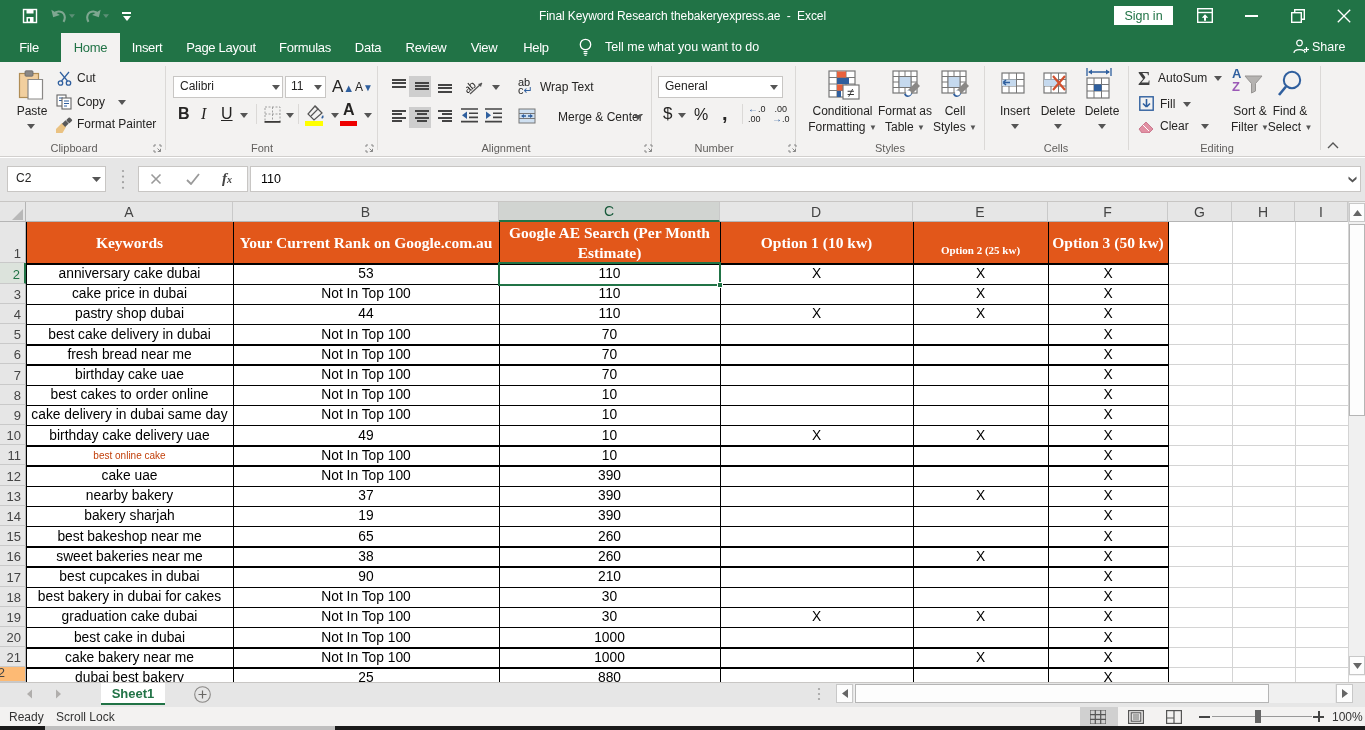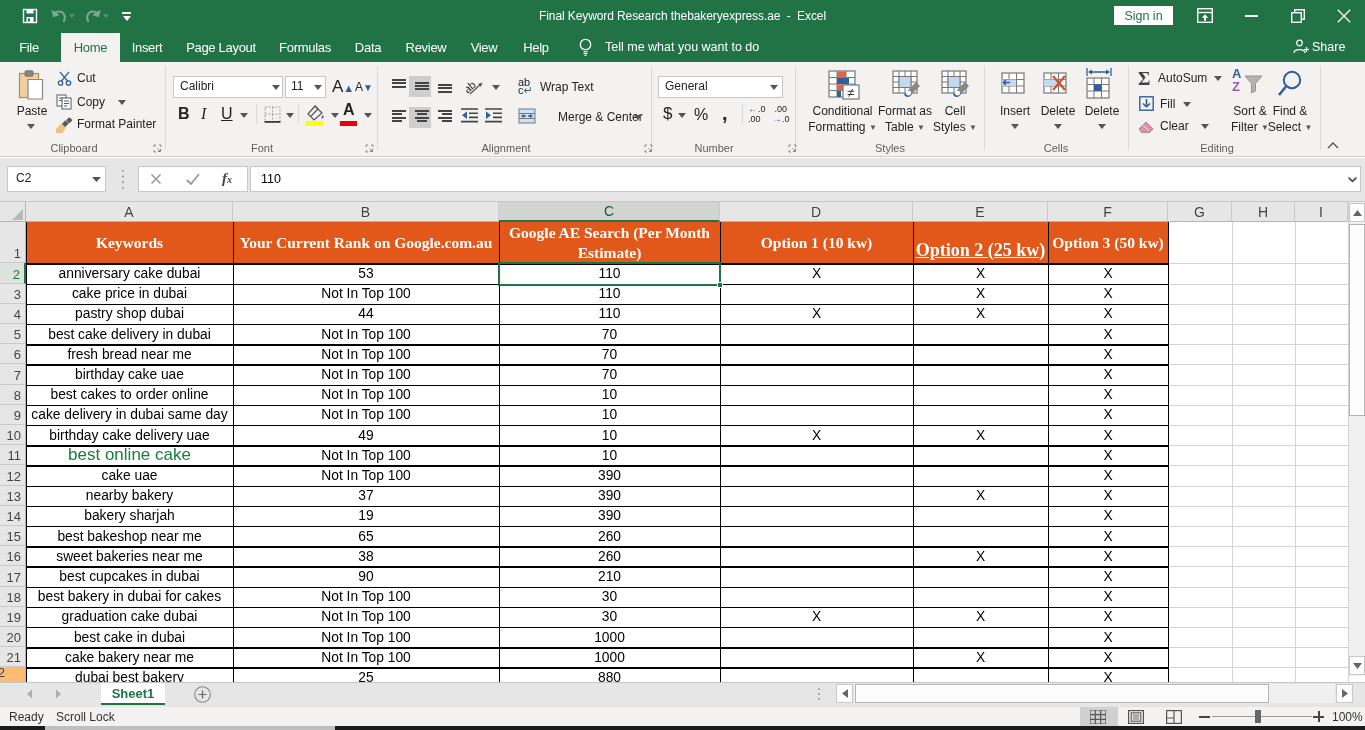--- a/index.html
+++ b/index.html
@@ -455,21 +455,21 @@
 <div class="abs" style="left:1169px;top:566.4px;width:179px;height:1px;background:#D4D4D4;"></div>
 <div class="abs" style="left:1169px;top:586.5999999999999px;width:179px;height:1px;background:#D4D4D4;"></div>
 <div class="abs" style="left:1169px;top:606.8px;width:179px;height:1px;background:#D4D4D4;"></div>
 <div class="abs" style="left:1169px;top:627.0px;width:179px;height:1px;background:#D4D4D4;"></div>
 <div class="abs" style="left:1169px;top:647.2px;width:179px;height:1px;background:#D4D4D4;"></div>
 <div class="abs" style="left:1169px;top:667.4px;width:179px;height:1px;background:#D4D4D4;"></div>
 <div class="abs" style="left:26px;top:222px;width:1142px;height:41.4px;background:#E2571A;"></div>
 <div class="abs ctr" style="left:26px;top:222px;width:207px;height:41.4px;font-family:'Liberation Serif',serif;font-weight:bold;color:#fff;font-size:15.5px;">Keywords</div>
 <div class="abs ctr" style="left:233px;top:222px;width:266px;height:41.4px;font-family:'Liberation Serif',serif;font-weight:bold;color:#fff;font-size:15.5px;">Your Current Rank on Google.com.au</div>
 <div class="abs ctr" style="left:720px;top:222px;width:193px;height:41.4px;font-family:'Liberation Serif',serif;font-weight:bold;color:#fff;font-size:15.5px;">Option 1 (10 kw)</div>
-<div class="abs ctr" style="left:913px;top:222px;width:135px;height:56px;font-family:'Liberation Serif',serif;font-weight:bold;color:#fff;font-size:18px;text-decoration:underline;">Option 2 (25 kw)</div>
+<div class="abs ctr" style="left:913px;top:222px;width:135px;height:56px;font-family:'Liberation Serif',serif;font-weight:bold;color:#fff;font-size:11px;">Option 2 (25 kw)</div>
 <div class="abs ctr" style="left:1048px;top:222px;width:120px;height:41.4px;font-family:'Liberation Serif',serif;font-weight:bold;color:#fff;font-size:15.5px;">Option 3 (50 kw)</div>
 <div class="abs ctr" style="left:499px;top:222px;width:221px;height:41.4px;font-family:'Liberation Serif',serif;font-weight:bold;color:#fff;font-size:15.5px;text-align:center;line-height:20px;">Google AE Search (Per Month<br>Estimate)</div>
 <div class="abs" style="left:26px;top:222px;width:1.4px;height:460px;background:#000;"></div>
 <div class="abs" style="left:233px;top:222px;width:1.4px;height:460px;background:#000;"></div>
 <div class="abs" style="left:499px;top:222px;width:1.4px;height:460px;background:#000;"></div>
 <div class="abs" style="left:720px;top:222px;width:1.4px;height:460px;background:#000;"></div>
 <div class="abs" style="left:913px;top:222px;width:1.4px;height:460px;background:#000;"></div>
 <div class="abs" style="left:1048px;top:222px;width:1.4px;height:460px;background:#000;"></div>
 <div class="abs" style="left:1168px;top:222px;width:1.4px;height:460px;background:#000;"></div>
 <div class="abs" style="left:26px;top:263.4px;width:1143.4px;height:1.4px;background:#000;"></div>
@@ -529,21 +529,21 @@
 <div class="abs ctr" style="left:26px;top:404.79999999999995px;width:207px;height:20.2px;font-size:13.8px;color:#000;">cake delivery in dubai same day</div>
 <div class="abs ctr" style="left:233px;top:404.79999999999995px;width:266px;height:20.2px;font-size:13.8px;color:#000;">Not In Top 100</div>
 <div class="abs ctr" style="left:499px;top:404.79999999999995px;width:221px;height:20.2px;font-size:13.8px;color:#000;">10</div>
 <div class="abs ctr" style="left:1048px;top:404.79999999999995px;width:120px;height:20.2px;font-size:13.8px;color:#000;">X</div>
 <div class="abs ctr" style="left:26px;top:425.0px;width:207px;height:20.2px;font-size:13.8px;color:#000;">birthday cake delivery uae</div>
 <div class="abs ctr" style="left:233px;top:425.0px;width:266px;height:20.2px;font-size:13.8px;color:#000;">49</div>
 <div class="abs ctr" style="left:499px;top:425.0px;width:221px;height:20.2px;font-size:13.8px;color:#000;">10</div>
 <div class="abs ctr" style="left:720px;top:425.0px;width:193px;height:20.2px;font-size:13.8px;color:#000;">X</div>
 <div class="abs ctr" style="left:913px;top:425.0px;width:135px;height:20.2px;font-size:13.8px;color:#000;">X</div>
 <div class="abs ctr" style="left:1048px;top:425.0px;width:120px;height:20.2px;font-size:13.8px;color:#000;">X</div>
-<div class="abs ctr" style="left:26px;top:445.19999999999993px;width:207px;height:20.2px;font-size:17px;color:#15803d;">best online cake</div>
+<div class="abs ctr" style="left:26px;top:445.19999999999993px;width:207px;height:20.2px;font-size:10px;color:#c2410c;">best online cake</div>
 <div class="abs ctr" style="left:233px;top:445.19999999999993px;width:266px;height:20.2px;font-size:13.8px;color:#000;">Not In Top 100</div>
 <div class="abs ctr" style="left:499px;top:445.19999999999993px;width:221px;height:20.2px;font-size:13.8px;color:#000;">10</div>
 <div class="abs ctr" style="left:1048px;top:445.19999999999993px;width:120px;height:20.2px;font-size:13.8px;color:#000;">X</div>
 <div class="abs ctr" style="left:26px;top:465.4px;width:207px;height:20.2px;font-size:13.8px;color:#000;">cake uae</div>
 <div class="abs ctr" style="left:233px;top:465.4px;width:266px;height:20.2px;font-size:13.8px;color:#000;">Not In Top 100</div>
 <div class="abs ctr" style="left:499px;top:465.4px;width:221px;height:20.2px;font-size:13.8px;color:#000;">390</div>
 <div class="abs ctr" style="left:1048px;top:465.4px;width:120px;height:20.2px;font-size:13.8px;color:#000;">X</div>
 <div class="abs ctr" style="left:26px;top:485.59999999999997px;width:207px;height:20.2px;font-size:13.8px;color:#000;">nearby bakery</div>
 <div class="abs ctr" style="left:233px;top:485.59999999999997px;width:266px;height:20.2px;font-size:13.8px;color:#000;">37</div>
 <div class="abs ctr" style="left:499px;top:485.59999999999997px;width:221px;height:20.2px;font-size:13.8px;color:#000;">390</div>

